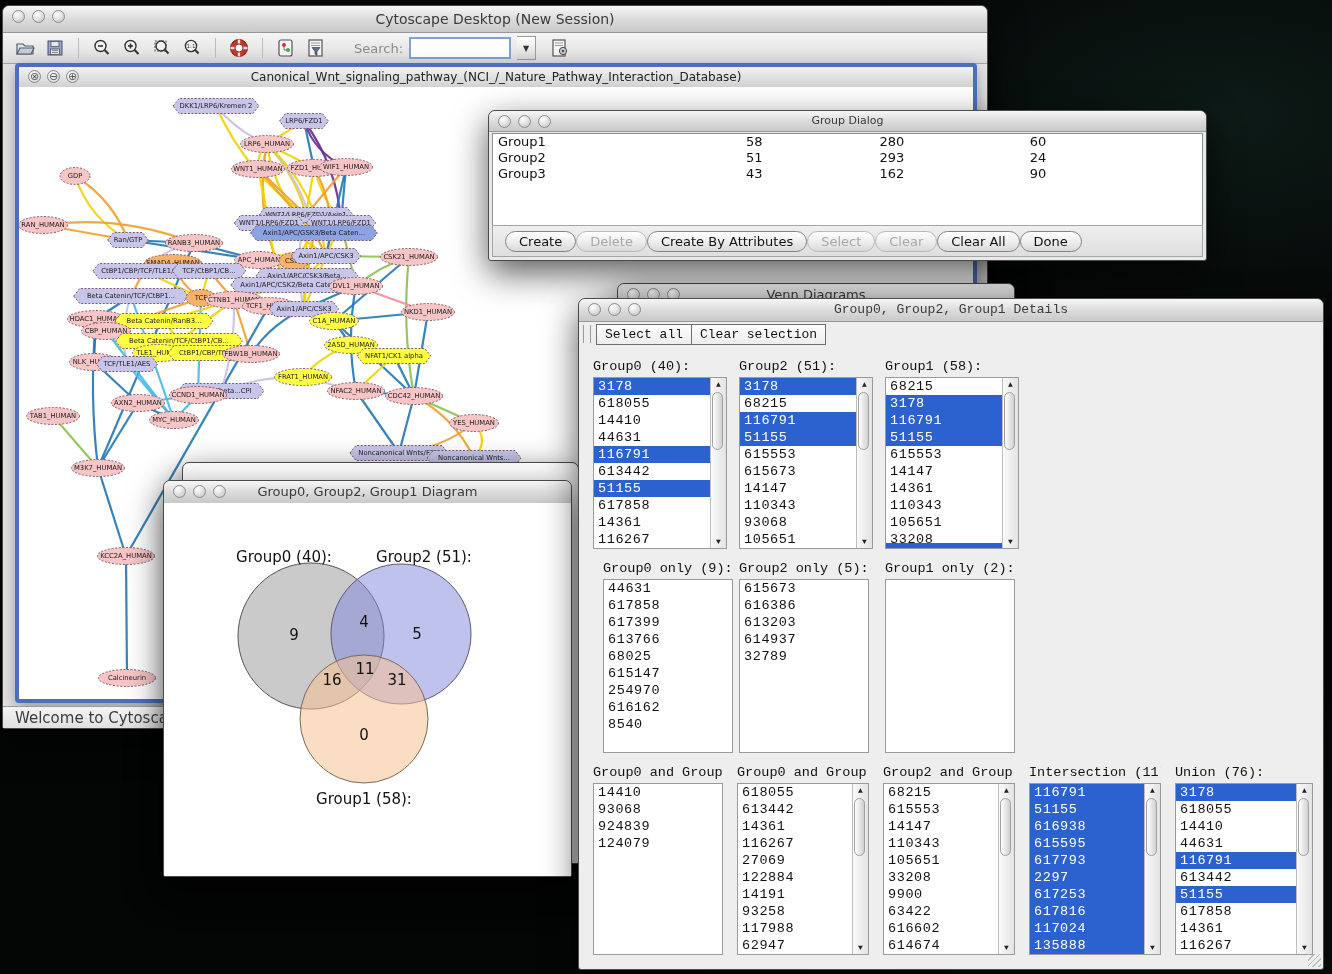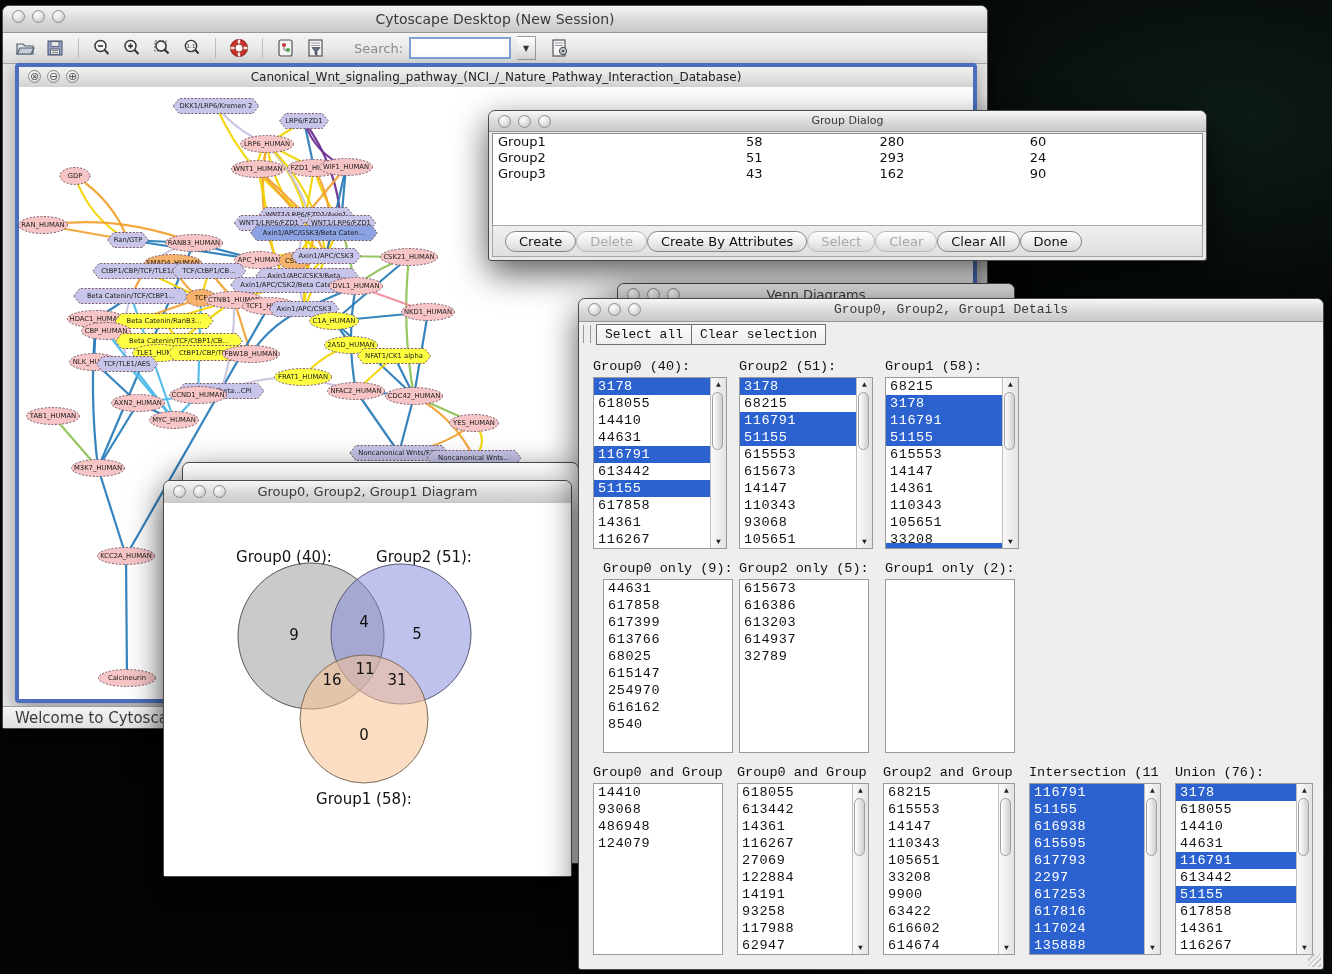--- a/index.html
+++ b/index.html
@@ -754,21 +754,21 @@
           <div class="items"></div>
         </div>
       </div>
 
     <div class="lp" style="left:14px;top:466px;width:130px">
         <div class="lp-label">Group0 and Group...</div>
         <div class="listbox" style="height:172px">
           <div class="items">
             <div class="li">14410</div>
             <div class="li">93068</div>
-            <div class="li">486948</div>
+            <div class="li">924839</div>
             <div class="li">124079</div>
           </div>
         </div>
       </div>
     <div class="lp" style="left:158px;top:466px;width:132px">
         <div class="lp-label">Group0 and Group...</div>
         <div class="listbox" style="height:172px">
           <div class="items">
             <div class="li">618055</div>
             <div class="li">613442</div>

